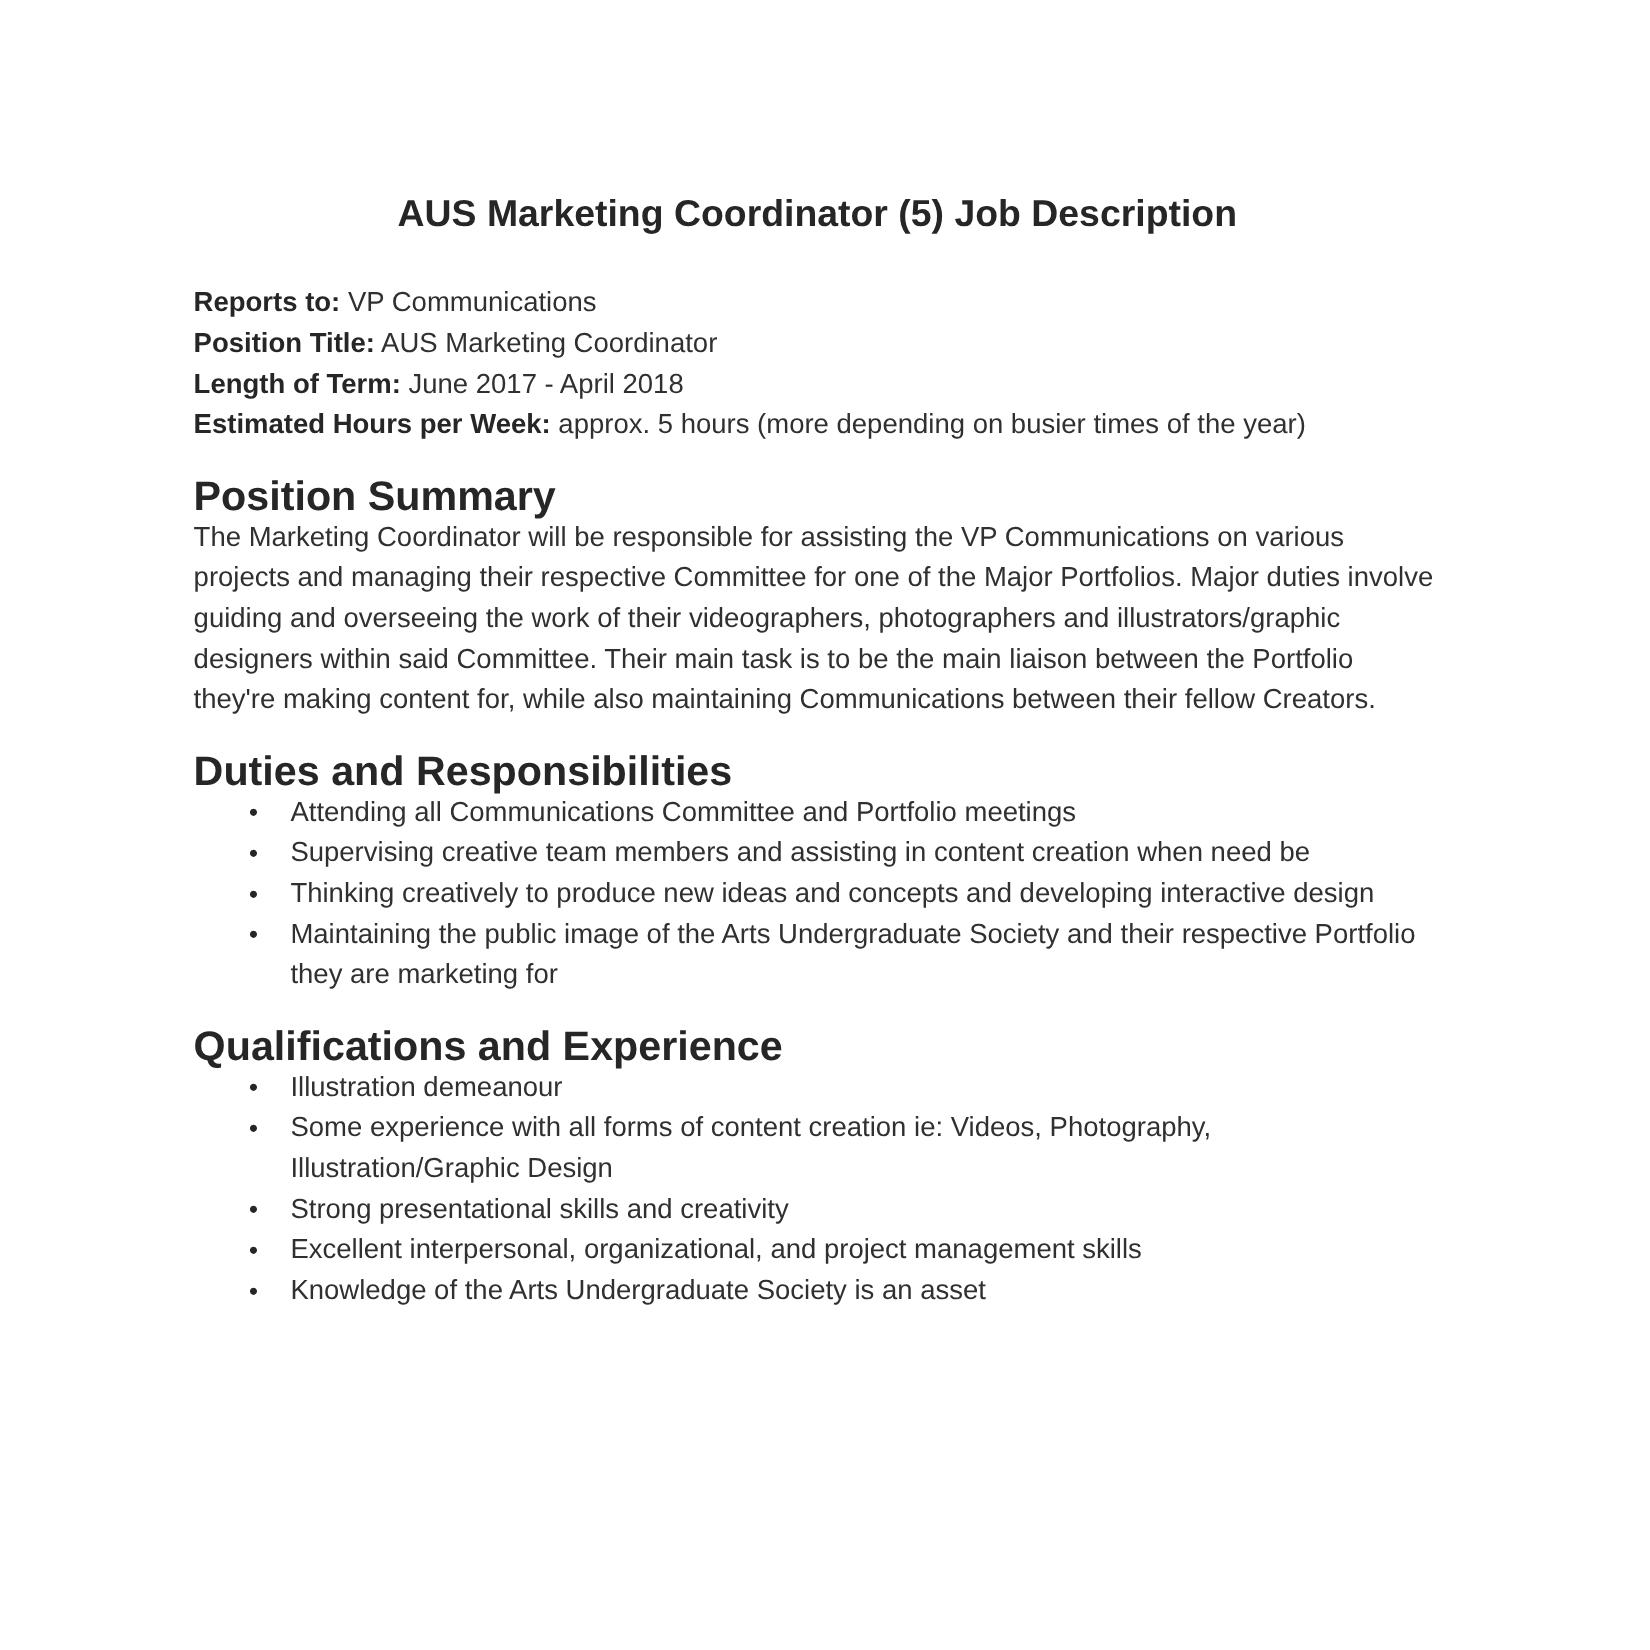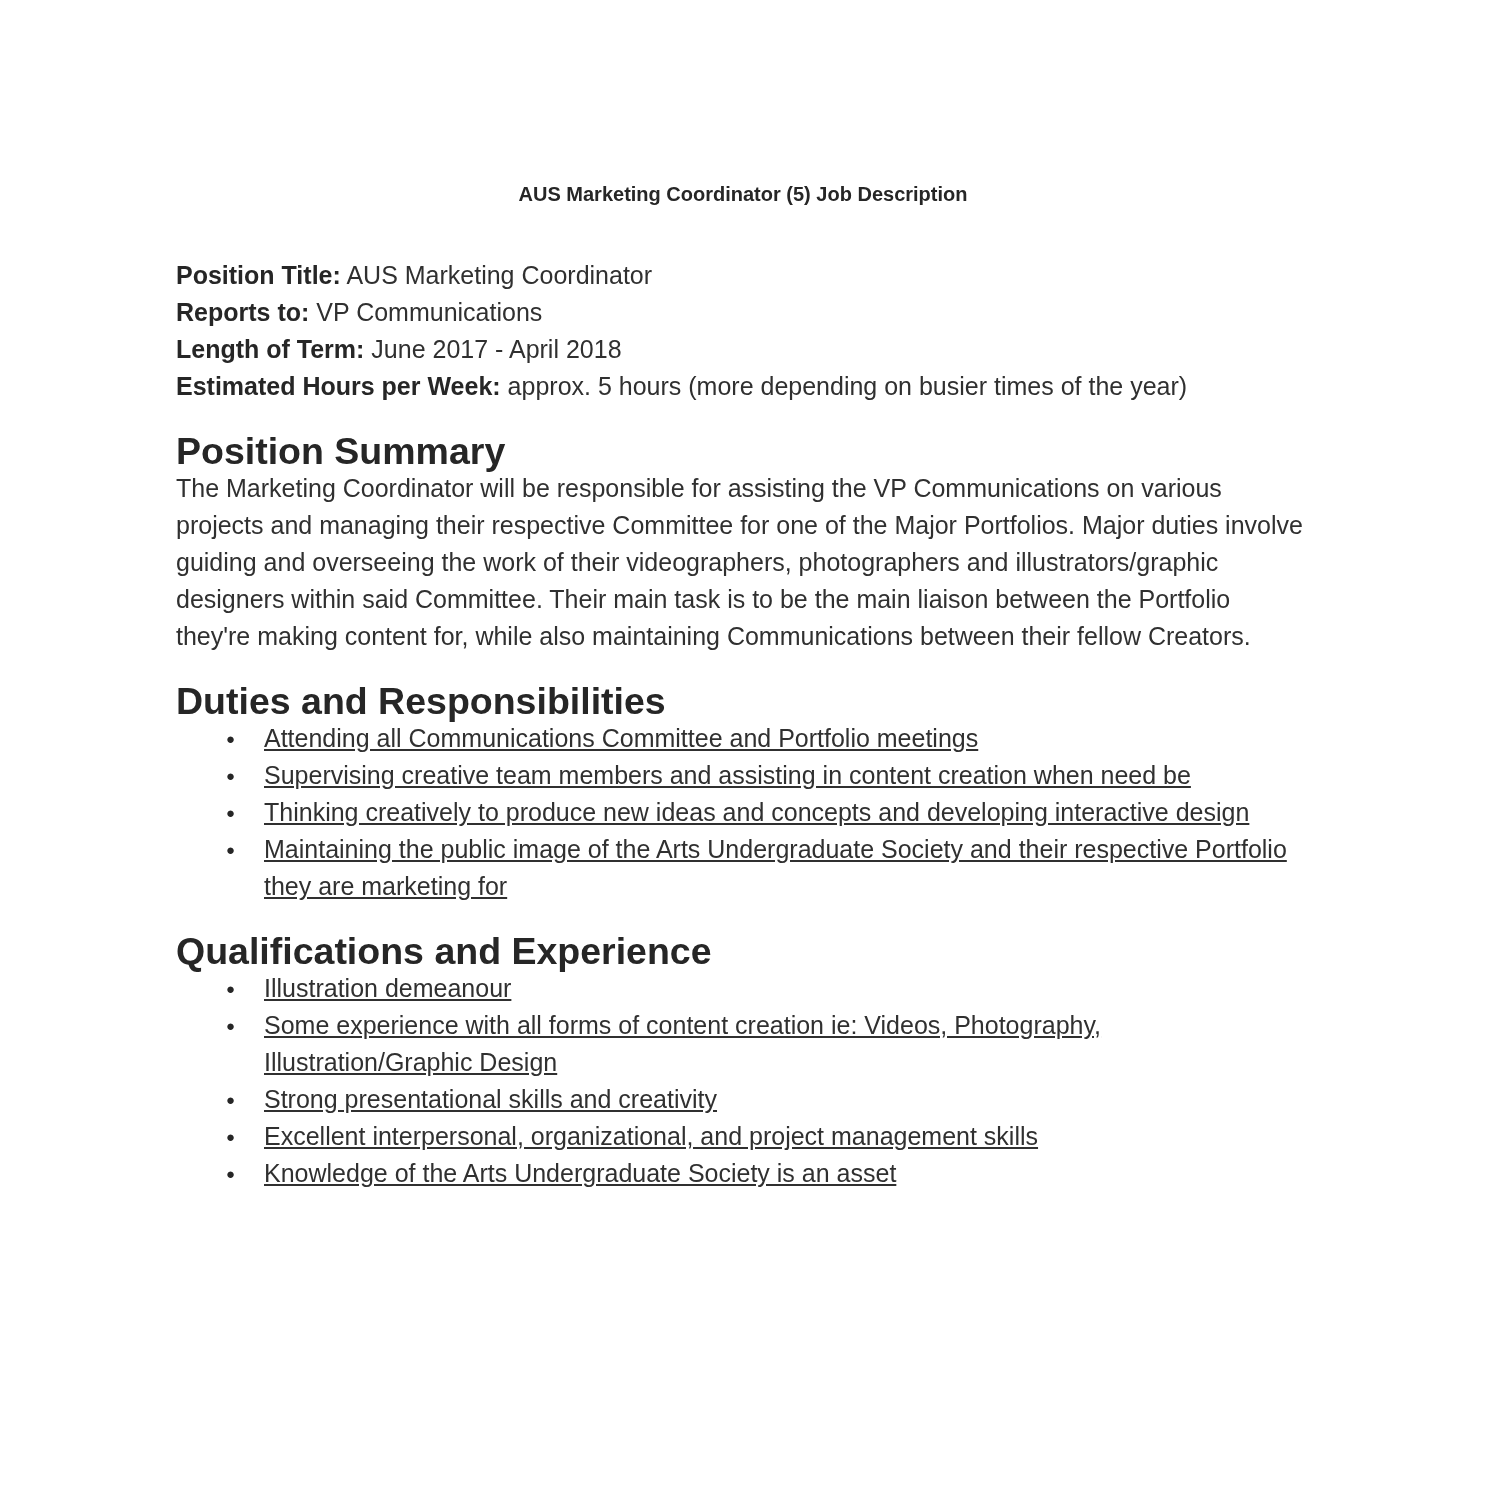--- a/index.html
+++ b/index.html
@@ -17,21 +17,21 @@
     top: 0; left: 0;
     width: 1500px;
     height: 1500px;
     padding: 176px 190px 60px 176px;
     font-size: 25px;
     line-height: 37px;
   }
   .doc-title {
     text-align: center;
     font-weight: bold;
-    font-size: 20px;
+    font-size: 34px;
     color: #262626;
     margin-bottom: 44px;
   }
   .meta-block { }
   .meta-line { }
   .meta-label { font-weight: bold; color: #262626; }
   .section { margin-top: 28px; }
   .section-heading {
     font-weight: bold;
     color: #262626;
@@ -50,46 +50,45 @@
   .bullet-marker {
     flex: 0 0 88px;
     width: 88px;
     padding-left: 50px;
     font-size: 15px;
     line-height: 37px;
     color: #262626;
   }
   .bullet-text {
     flex: 1 1 auto;
-    text-decoration: underline;
   }
   .footer {
     margin-top: 50px;
   }
   .email-link {
     color: #1155cc;
     text-decoration: underline;
     cursor: pointer;
   }
 </style>
 </head>
 <body>
 
 <div class="page">
 
   <h1 class="doc-title">AUS Marketing Coordinator (5) Job Description</h1>
 
   <div class="meta-block">
     <p class="meta-line">
+      <span class="meta-label">Reports to:</span>
+      <span class="meta-value">VP Communications</span>
+    </p>
+    <p class="meta-line">
       <span class="meta-label">Position Title:</span>
       <span class="meta-value">AUS Marketing Coordinator</span>
-    </p>
-    <p class="meta-line">
-      <span class="meta-label">Reports to:</span>
-      <span class="meta-value">VP Communications</span>
     </p>
     <p class="meta-line">
       <span class="meta-label">Length of Term:</span>
       <span class="meta-value">June 2017 - April 2018</span>
     </p>
     <p class="meta-line">
       <span class="meta-label">Estimated Hours per Week:</span>
       <span class="meta-value">approx. 5 hours (more depending on busier times of the year)</span>
     </p>
   </div>

